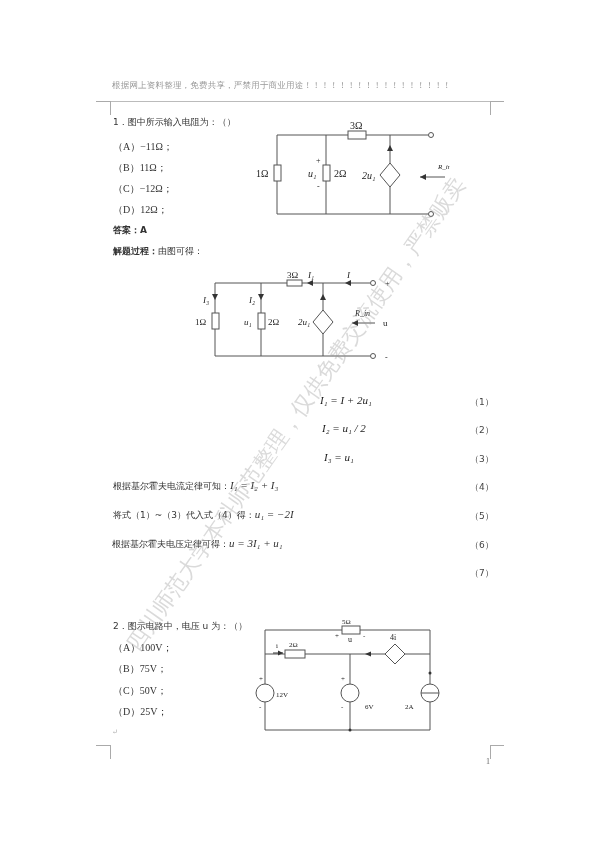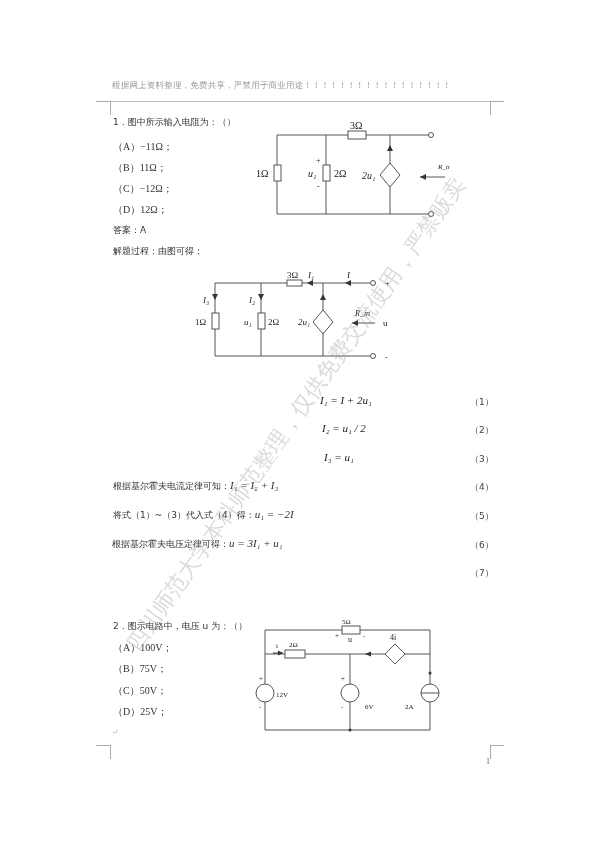--- a/index.html
+++ b/index.html
@@ -12,21 +12,21 @@
   .c-tl-h { position:absolute; left: 96px; top: 101px; width: 14px; height:1px; background:#aaa; }
   .c-tr-h { position:absolute; left: 490px; top: 101px; width: 14px; height:1px; background:#aaa; }
   .c-tr-v { position:absolute; left: 490px; top: 101px; width: 1px; height:14px; background:#aaa; }
   .c-tl-v { position:absolute; left: 110px; top: 101px; width: 1px; height:14px; background:#aaa; }
   .c-bl-h { position:absolute; left: 96px; top: 745px; width: 14px; height:1px; background:#aaa; }
   .c-bl-v { position:absolute; left: 110px; top: 745px; width: 1px; height:14px; background:#aaa; }
   .c-br-h { position:absolute; left: 490px; top: 745px; width: 14px; height:1px; background:#aaa; }
   .c-br-v { position:absolute; left: 490px; top: 745px; width: 1px; height:14px; background:#aaa; }
   .txt { position: absolute; font-size: 10px; color: #333; white-space: nowrap; }
   .cn { font-family: "DejaVu Sans", sans-serif; font-size: 9px; }
-  .bold { font-weight: normal; }
+  .bold { font-weight: bold; }
   .eq { position: absolute; font-style: italic; font-size: 11px; color: #222; white-space: nowrap; }
   .eqnum { position: absolute; font-size: 9px; color: #444; font-family: "DejaVu Sans", sans-serif; }
   .watermark { position: absolute; font-family: "DejaVu Sans", sans-serif; color: rgba(150,150,150,0.35);
                font-size: 22px; transform-origin: left top; white-space: nowrap; pointer-events: none; }
   svg text { font-family: "Liberation Serif", serif; fill: #222; }
   .pageno { position: absolute; left: 486px; top: 757px; font-size: 8px; color: #666; }
 </style>
 </head>
 <body>
 

